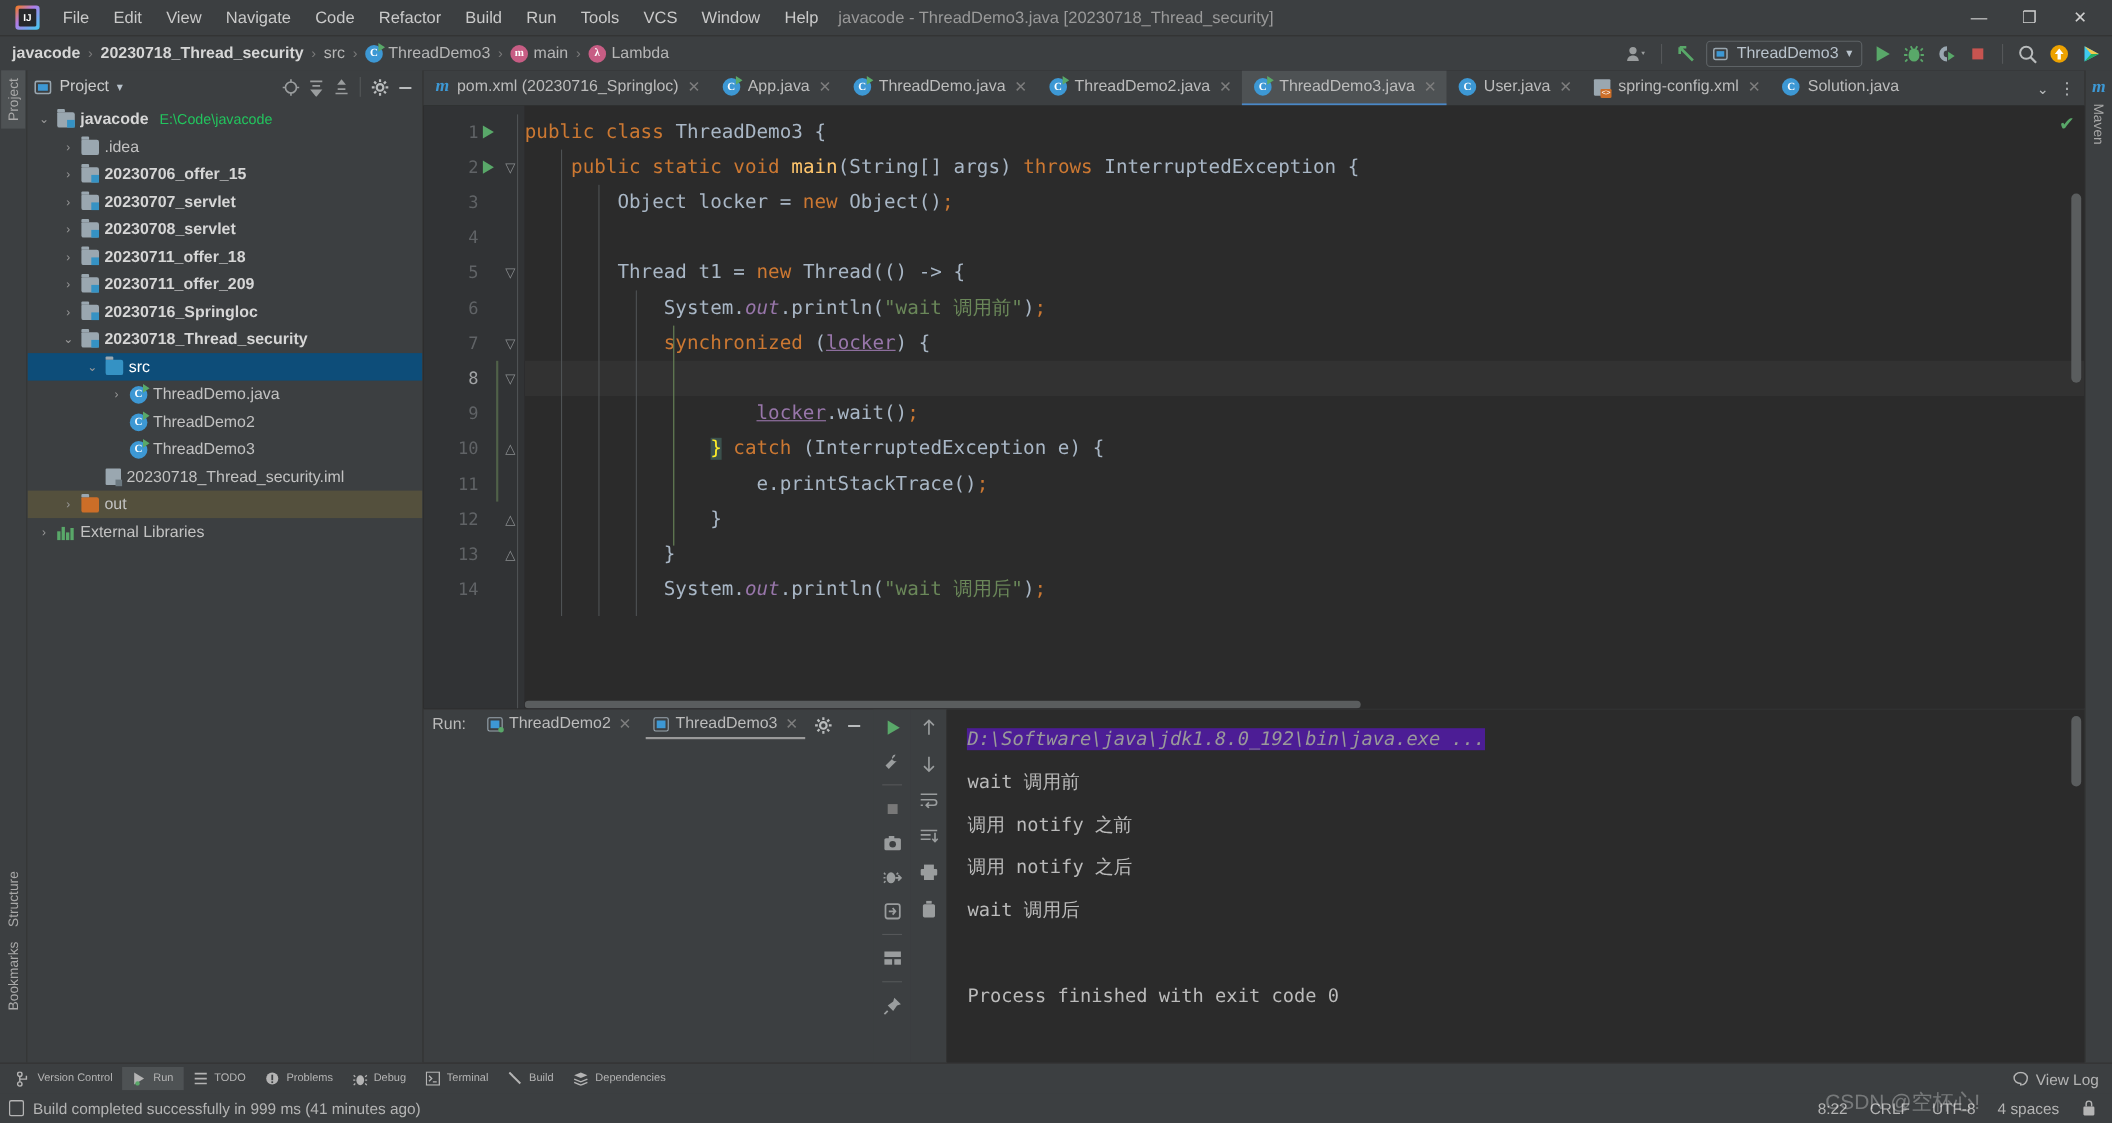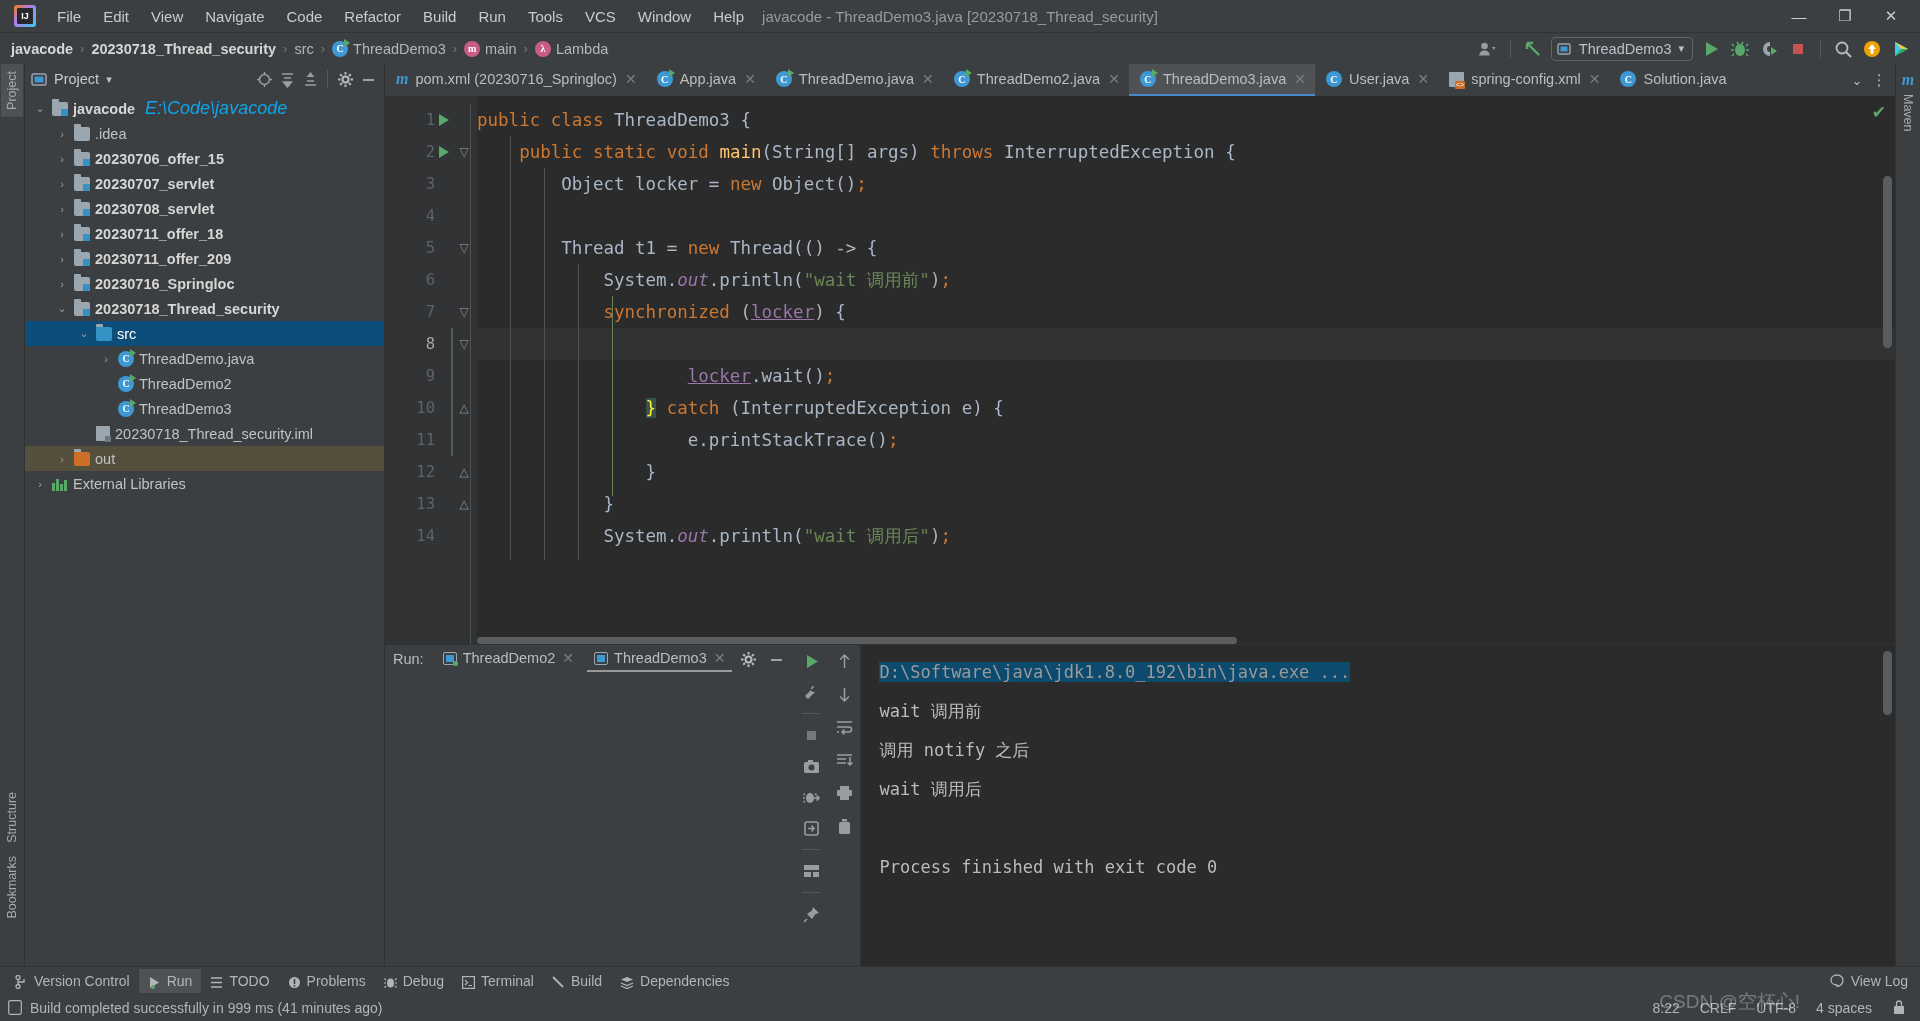--- a/index.html
+++ b/index.html
@@ -48,21 +48,21 @@
   .proj-title{ font-size:14.5px; color:#cacaca;}
   .proj-head-icons{ margin-left:auto; display:flex; align-items:center; gap:3px;}
   .hicon{ width:20px; height:20px; display:flex; align-items:center; justify-content:center; color:#9a9d9e;}
   .tree{ flex:1; overflow:hidden; font-size:14.5px; padding-top:2px;}
   .row{ height:25px; display:flex; align-items:center; gap:5px; padding-right:6px; white-space:nowrap; color:#c2c2c2;}
   .row.sel{ background:#0d4d79; color:#ffffff;}
   .row.out{ background:#54503d;}
   .arrow{ width:14px; text-align:center; color:#9a9a9a; font-size:11px; flex:none;}
   .arrow.none{ visibility:hidden;}
   .lbl-b{ font-weight:bold; color:#d6d6d6;}
-  .path{ color:#0ea5e9; font-size:18px; margin-left:5px;font-style:italic;}
+  .path{ color:#22c55e; font-size:13px; margin-left:5px;}
 
   
   .fi{ width:16px; height:14px; flex:none; position:relative;}
   .fi .f{ position:absolute; inset:0; background:#9aa7b0; border-radius:1px 2px 2px 2px;}
   .fi .f::before{content:""; position:absolute; top:-3px; left:0; width:7px; height:3px; background:#9aa7b0; border-radius:1px 1px 0 0;}
   .fi.mod .b{ position:absolute; right:0; bottom:0; width:7px; height:7px; background:#3592c4;}
   .fi.src .f{ background:#3592c4;}
   .fi.out .f{ background:#cc6e28;}
   .cls{ width:16px; height:16px; border-radius:50%; background:#3d98d4; color:#fff; font-size:10px;
      font-weight:bold; display:flex; align-items:center; justify-content:center; flex:none; position:relative; font-family:"Liberation Serif",serif;}
@@ -123,26 +123,26 @@
   .run-icon.green::before{ content:""; position:absolute; right:-2px; bottom:-2px; width:5px; height:5px; border-radius:50%; background:#59a869; z-index:2;}
   .run-head-right{ margin-left:auto; display:flex; align-items:center; gap:8px;}
   .run-body{ flex:1; display:flex; min-height:0;}
   .run-tools{ width:34px; flex:none; display:flex; flex-direction:column; align-items:center; padding-top:6px; gap:11px; background:#3c3f41;}
   .run-tools2{ width:33px; flex:none; display:flex; flex-direction:column; align-items:center; padding-top:6px; gap:13px; background:#3c3f41; border-right:1px solid #323232;}
   .rt{ width:20px; height:20px; display:flex; align-items:center; justify-content:center; color:#9a9d9e;}
   .rt-div{ width:18px; height:1px; background:#555759;}
   .console{ flex:1; background:#2b2b2b; overflow:hidden; padding:8px 0 0 0; position:relative;}
   .cline{ font-family:"DejaVu Sans Mono","Liberation Mono",monospace; font-size:17px; line-height:39px;
      color:#bbbbbb; padding-left:18px; white-space:pre;}
-  .cline .cmdhl{ background:#0c4a6e; color:#9a9a9a;}
+  .cline .cmdhl{ background:#4c1d95; color:#9a9a9a;font-style:italic;}
   .console-scroll{ position:absolute; right:3px; top:6px; width:9px; background:#5a5d5e; border-radius:5px;}
 
   
   .tooltabs{ height:28px; background:#3c3f41; display:flex; align-items:center; padding:0 6px; flex:none; border-top:1px solid #323232;}
-  .tt{ display:flex; align-items:flex-end; gap:6px; font-size:14px; color:#b4b4b4; padding:4px 9px;}
+  .tt{ display:flex; align-items:center; gap:6px; font-size:10px; color:#b4b4b4; padding:4px 9px;}
   .tt.active{ background:#4e5254;}
   .tt-right{ margin-left:auto; display:flex; align-items:center; gap:7px; padding-right:6px;}
   .status{ height:27px; background:#3c3f41; display:flex; align-items:center; padding:0 8px; flex:none; font-size:14px; color:#b4b4b4;}
   .status-right{ margin-left:auto; display:flex; align-items:center; gap:20px; padding-right:6px;}
   .wm{ position:absolute; right:120px; bottom:6px; color:rgba(255,255,255,0.30); font-size:19px; pointer-events:none; white-space:nowrap;}
   svg{ display:block; }
 </style>
 </head>
 <body>
 
@@ -673,20 +673,21 @@
                 <svg width="15" height="17" viewBox="0 0 15 17">
                   <rect x="2" y="4" width="11" height="12" rx="1.5" fill="#9a9d9e"></rect>
                   <rect x="5" y="1" width="5" height="2.5" fill="#9a9d9e"></rect>
                 </svg>
               </div>
           </div>
 
           <div class="console">
             <div class="cline"><span class="cmdhl">D:\Software\java\jdk1.8.0_192\bin\java.exe ...</span></div>
             <div class="cline">wait 调用前</div>
+            <div class="cline">调用 notify 之前</div>
             <div class="cline">调用 notify 之后</div>
             <div class="cline">wait 调用后</div>
             <div class="cline">&nbsp;</div>
             <div class="cline">Process finished with exit code 0</div>
             <div class="console-scroll" style="height:64px"></div>
           </div>
         </div>
       </div>
     </div>
 

